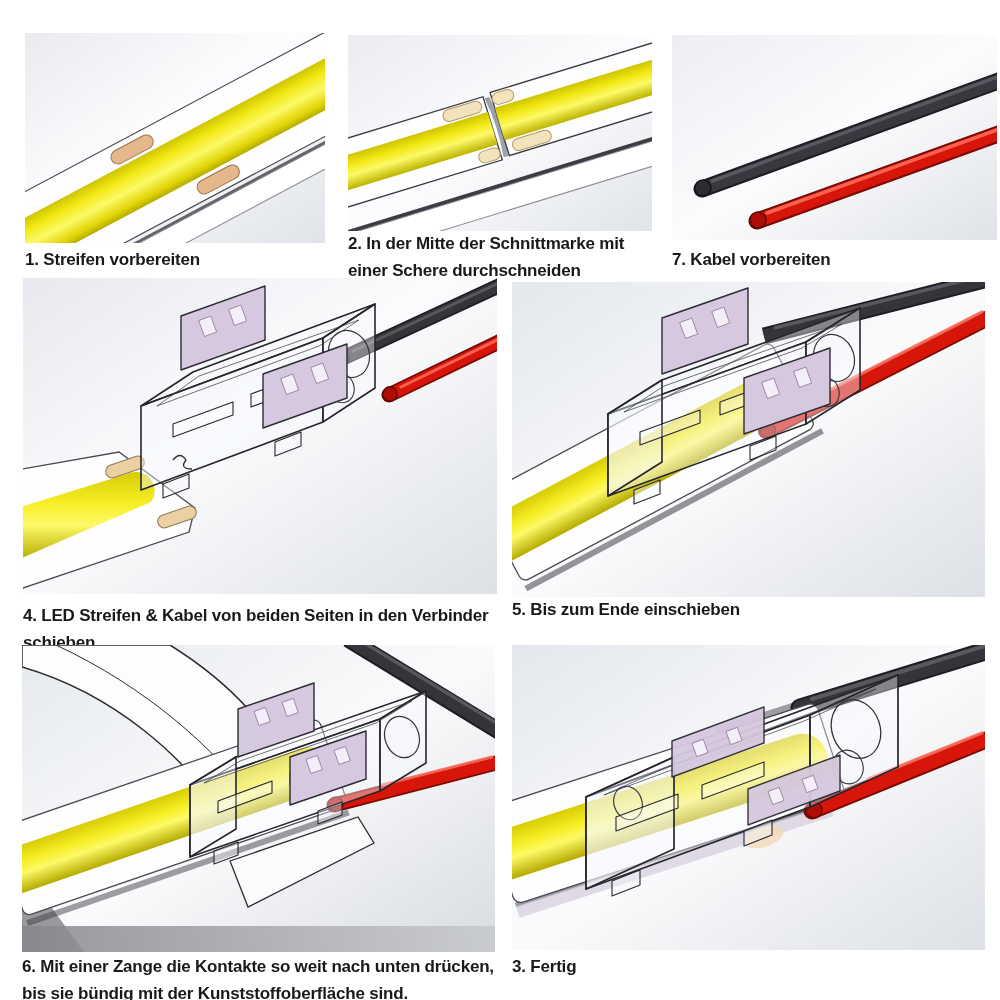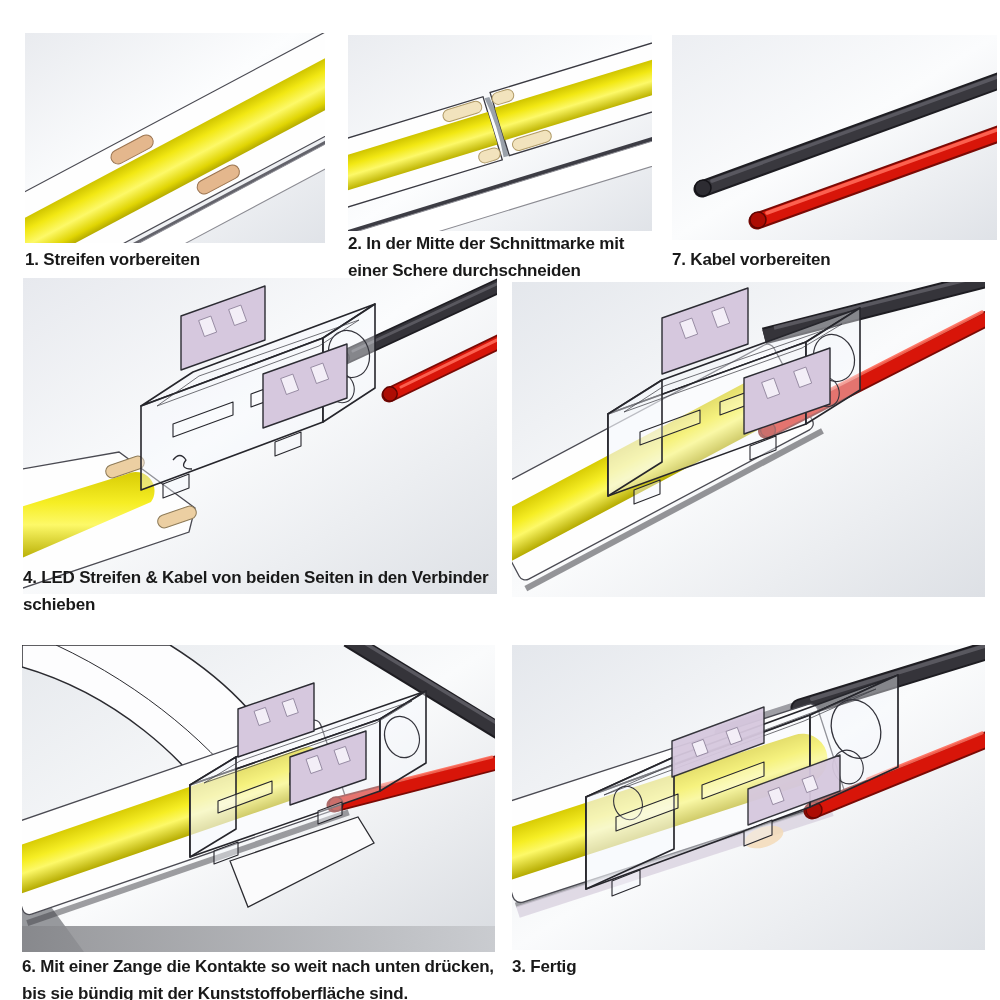--- a/index.html
+++ b/index.html
@@ -164,21 +164,21 @@
       <g stroke="#2c2c33" stroke-width="1.4" stroke-linejoin="round">
         <path d="M158 38 L242 8 L242 62 L158 92 Z" fill="#d6c8de"></path>
         <rect x="178" y="40" width="13" height="17" transform="rotate(-20 184 48)" fill="#f3eef7" stroke="#8d819a" stroke-width="0.8"></rect>
         <rect x="208" y="29" width="13" height="17" transform="rotate(-20 214 37)" fill="#f3eef7" stroke="#8d819a" stroke-width="0.8"></rect>
         <path d="M240 96 L324 66 L324 120 L240 150 Z" fill="#d6c8de"></path>
         <rect x="260" y="98" width="13" height="17" transform="rotate(-20 266 106)" fill="#f3eef7" stroke="#8d819a" stroke-width="0.8"></rect>
         <rect x="290" y="87" width="13" height="17" transform="rotate(-20 296 95)" fill="#f3eef7" stroke="#8d819a" stroke-width="0.8"></rect>
       </g>
     </svg>
   </div>
-  <div class="cap" style="left:23px;top:564px;width:470px">4. LED Streifen &amp; Kabel von beiden Seiten in den Verbinder schieben</div>
+  <div class="cap" style="left:23px;top:602px;width:470px">4. LED Streifen &amp; Kabel von beiden Seiten in den Verbinder schieben</div>
 
   <div class="panel" style="left:512px;top:282px;width:473px;height:315px">
     <svg viewBox="0 0 473 315">
       <defs>
         <linearGradient id="bg5" x1="0" y1="0" x2="1" y2="1">
           <stop offset="0" stop-color="#e4e7ec"></stop>
             <stop offset="0.5" stop-color="#fafbfc"></stop>
             <stop offset="1" stop-color="#dde0e5"></stop>
         </linearGradient>
         <linearGradient id="yg5" x1="0" y1="0" x2="0" y2="1">
@@ -226,20 +226,21 @@
       <g stroke="#2c2c33" stroke-width="1.4" stroke-linejoin="round">
         <path d="M150 36 L236 6 L236 62 L150 92 Z" fill="#d6c8de"></path>
         <rect x="170" y="38" width="13" height="17" transform="rotate(-20 176 46)" fill="#f3eef7" stroke="#8d819a" stroke-width="0.8"></rect>
         <rect x="202" y="27" width="13" height="17" transform="rotate(-20 208 35)" fill="#f3eef7" stroke="#8d819a" stroke-width="0.8"></rect>
         <path d="M232 96 L318 66 L318 122 L232 152 Z" fill="#d6c8de"></path>
         <rect x="252" y="98" width="13" height="17" transform="rotate(-20 258 106)" fill="#f3eef7" stroke="#8d819a" stroke-width="0.8"></rect>
         <rect x="284" y="87" width="13" height="17" transform="rotate(-20 290 95)" fill="#f3eef7" stroke="#8d819a" stroke-width="0.8"></rect>
       </g>
     </svg>
   </div>
+  <div class="cap" style="left:512px;top:596px;width:465px">5. Bis zum Ende einschieben</div>
 
   <div class="panel" style="left:22px;top:645px;width:473px;height:307px">
     <svg viewBox="0 0 473 307">
       <defs>
         <linearGradient id="bg6" x1="0" y1="0" x2="1" y2="1">
           <stop offset="0" stop-color="#e6e9ed"></stop>
             <stop offset="0.5" stop-color="#fafbfc"></stop>
             <stop offset="1" stop-color="#d8dbe0"></stop>
         </linearGradient>
         <linearGradient id="yg6" x1="0" y1="0" x2="0" y2="1">

